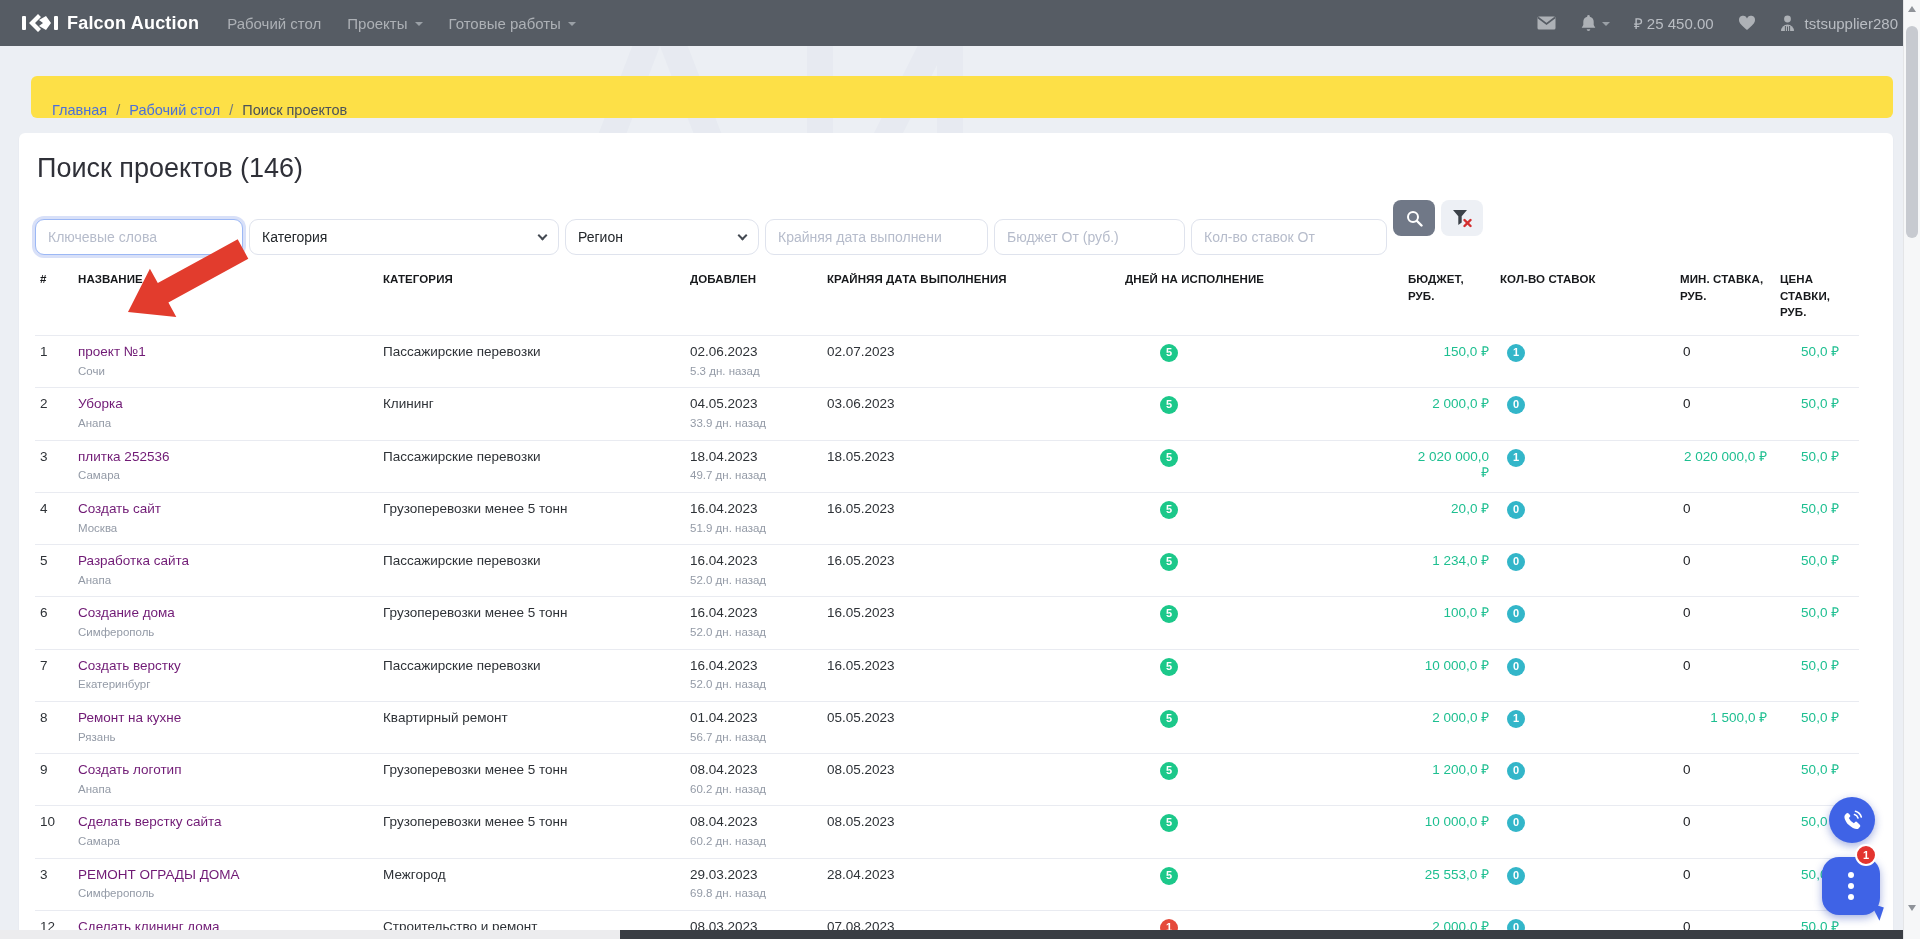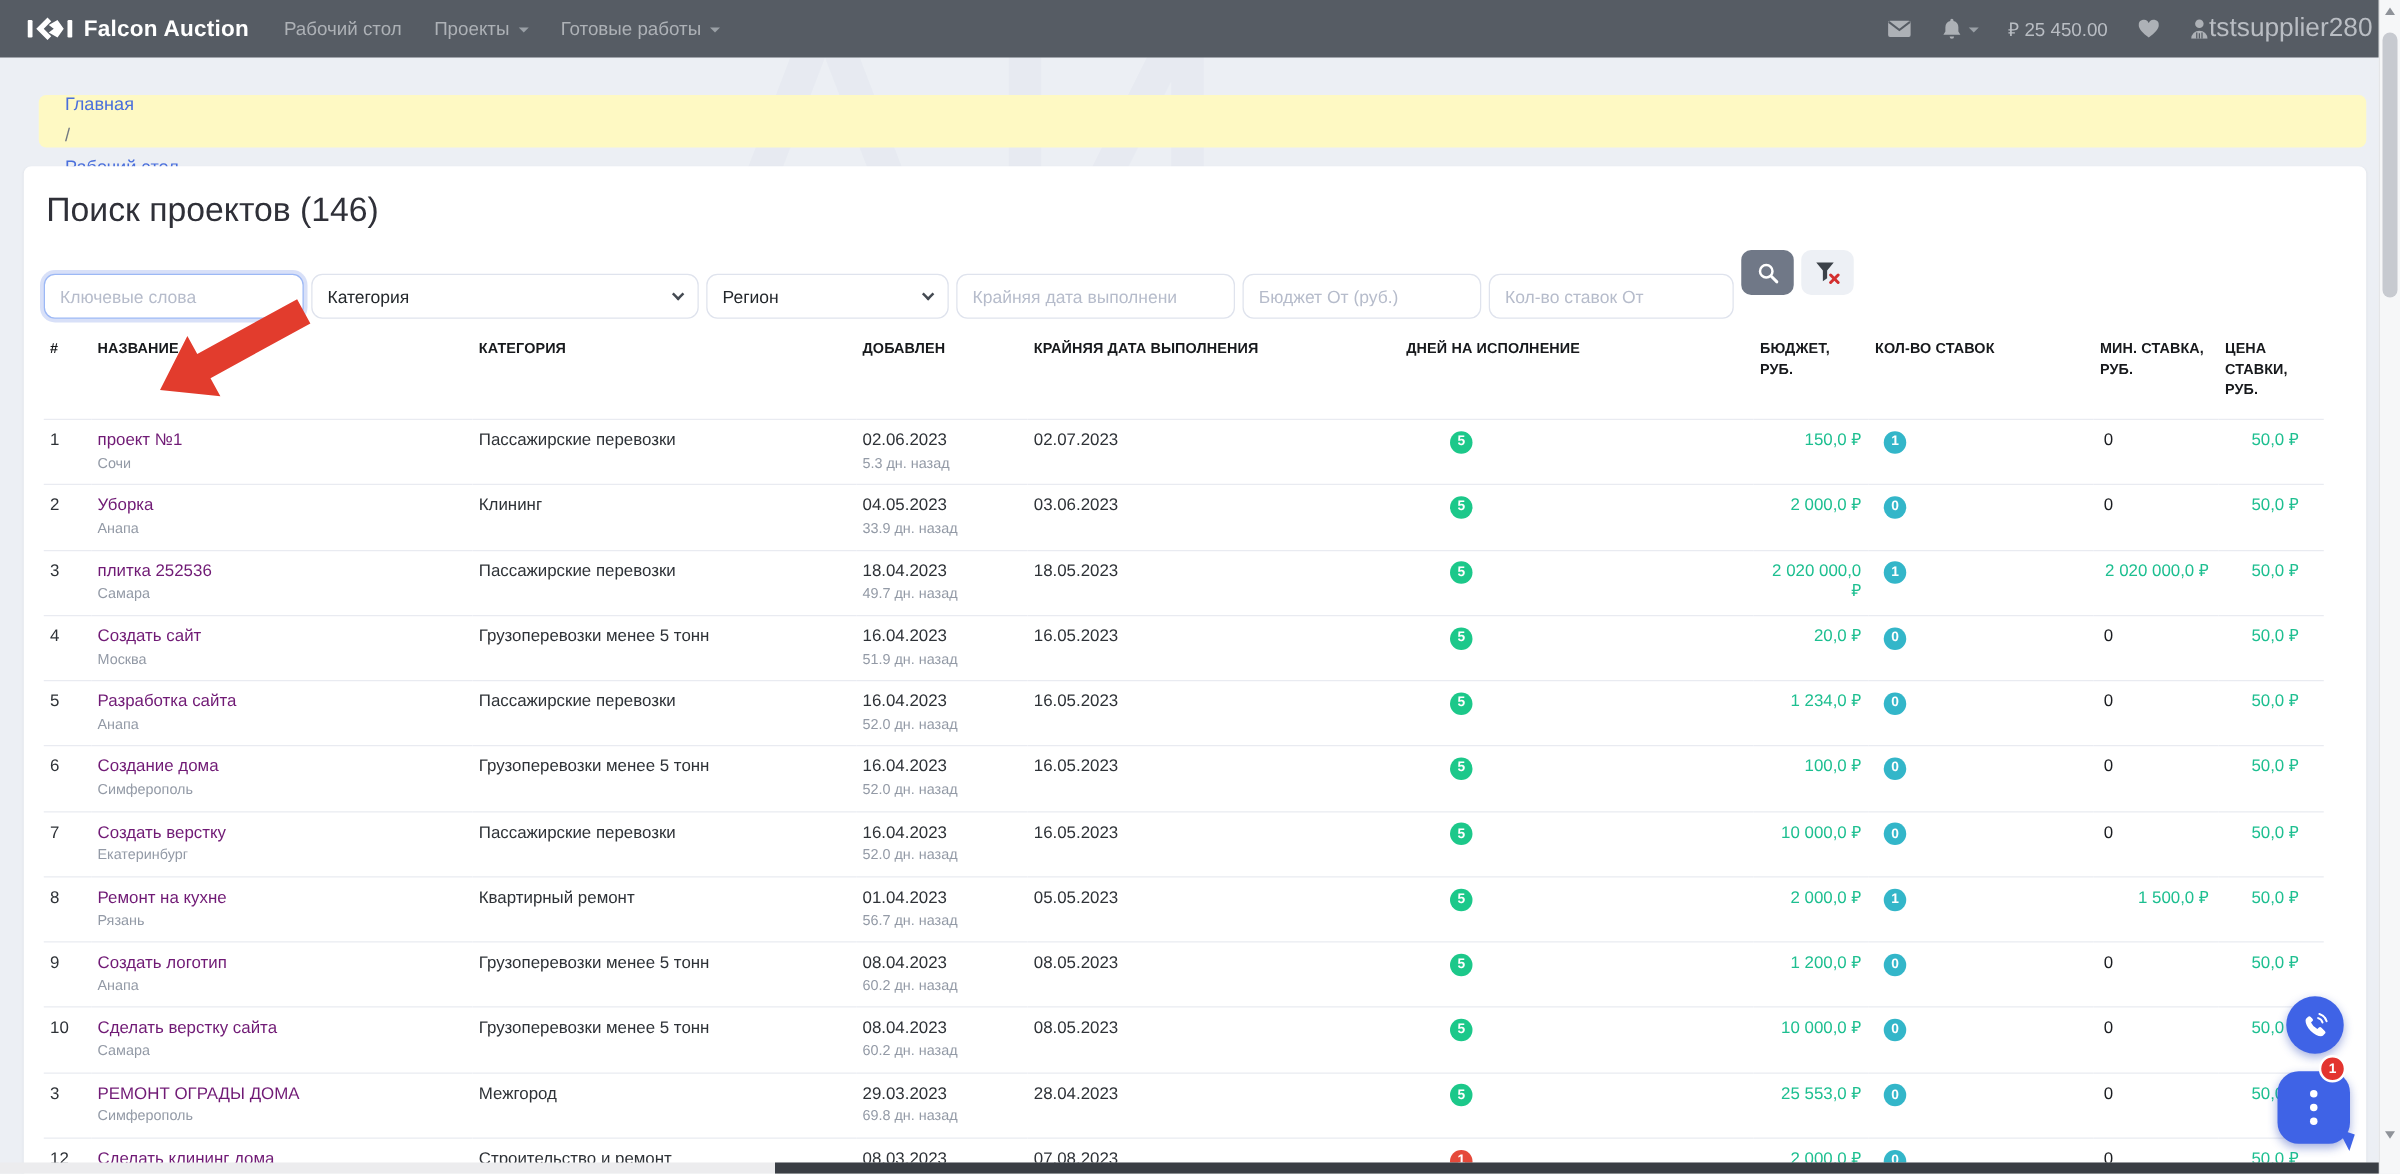--- a/index.html
+++ b/index.html
@@ -24,35 +24,35 @@
   .nav-search {
     width:247px; height:30px; background:#fff; border-radius:4px; margin-left:6px;
     display:flex; align-items:center; padding:0 10px; gap:6px;
   }
   .nav-search input { border:none; outline:none; flex:1; font-size:13.5px; font-family:inherit; color:#333; }
   .nav-search input::placeholder { color:#8b9098; }
   .chev-sm { width:0;height:0;border-left:4px solid transparent;border-right:4px solid transparent;border-top:5px solid #5c6166; }
   .nav-right { margin-left:auto; display:flex; align-items:center; gap:24px; color:#adb1b6; }
   .nav-ico { display:flex; align-items:center; gap:5px; cursor:pointer; }
   .nav-balance { font-size:15px; color:#b9bdc3; display:flex; align-items:center; gap:6px; cursor:pointer; }
-  .nav-user { display:flex; align-items:center; gap:0; font-size:21px; color:#b9bdc3; cursor:pointer; }
+  .nav-user { display:flex; align-items:center; gap:10px; font-size:15px; color:#b9bdc3; cursor:pointer; }
   
   .vscroll { position:absolute; right:0; top:0; width:17px; height:939px; background:#f6f7f8; border-left:1px solid #e4e5e7; z-index:40; }
   .vscroll .arr-up, .vscroll .arr-down { position:absolute; left:4px; width:0; height:0; border-left:4.5px solid transparent; border-right:4.5px solid transparent; cursor:pointer; }
   .vscroll .arr-up { top:6px; border-bottom:6px solid #8f9399; }
   .vscroll .arr-down { top:905px; border-top:6px solid #8f9399; }
   .vscroll .thumb { position:absolute; left:2px; top:26px; width:12px; height:212px; background:#c7cad0; border-radius:6px; cursor:grab; }
   
   .hscroll { position:absolute; left:0; bottom:0; width:1903px; height:9px; background:#ececee; z-index:41; }
   .hscroll .thumb { position:absolute; left:620px; top:0; height:9px; width:1283px; background:#3a3e44; cursor:grab; }
   
   .breadcrumb {
-    margin:30px 27px 0 31px; height:42px; background:#fef9c3; border-radius:6px;
-    display:flex; align-items:flex-start; padding:0 21px; font-size:14.5px; gap:9px;
-    position:relative; z-index:2;flex-direction:column;
+    margin:30px 27px 0 31px; height:42px; background:#fde047; border-radius:6px;
+    display:flex; align-items:flex-end; padding:0 21px; font-size:14.5px; gap:9px;
+    position:relative; z-index:2;
   }
   .breadcrumb a { color:#4a6fdc; text-decoration:none; cursor:pointer; }
   .breadcrumb .sep { color:#707780; }
   .breadcrumb .current { color:#4b5259; }
   
   .card {
     margin:15px 27px 0 19px; background:#fff; border-radius:6px;
     box-shadow:0 1px 2px rgba(40,50,70,.06); padding:18px 16px 0 16px;
     height:830px; position:relative; z-index:2;
   }
@@ -60,21 +60,21 @@
   .page-title .count { font-weight:500; }
   
   .filters { display:flex; gap:6px; margin-bottom:8px; }
   .f-input, .f-select {
     height:36px; border:1px solid #dfe3ed; border-radius:9px; background:#fff;
     font-size:14px; padding:0 12px; color:#23272b; font-family:inherit; outline:none;margin-top:19px;
   }
   .f-input::placeholder { color:#b6bccb; }
   .kw { width:208px; border-color:#9cb8f5; box-shadow:0 0 0 3px rgba(78,115,223,.22); }
   .f-select { display:flex; align-items:center; justify-content:space-between; cursor:pointer; }
-  .sel-cat { width:310px; } .sel-reg { width:194px; }
+  .sel-cat { width:310px; } .sel-reg { width:194px;border-radius:11px; }
   .in-deadline { width:223px; } .in-budget { width:191px; } .in-bids { width:196px; }
   .chev-dn { width:7px; height:7px; border-right:2px solid #444a52; border-bottom:2px solid #444a52; transform:rotate(45deg); margin-top:-3px; }
   .btn { height:36px; width:42px; border:none; border-radius:8px; display:flex; align-items:center; justify-content:center; cursor:pointer; }
   .btn-search { background:#707887; }
   .btn-clear { background:#edf0f5; position:relative; }
   
   table { border-collapse:collapse; table-layout:fixed; width:1824px; margin-top:6px; }
   th {
     text-align:left; vertical-align:top; font-size:11.5px; font-weight:700; color:#17191c;
     padding:8px 5px 14px 5px; line-height:1.45; letter-spacing:.1px;

